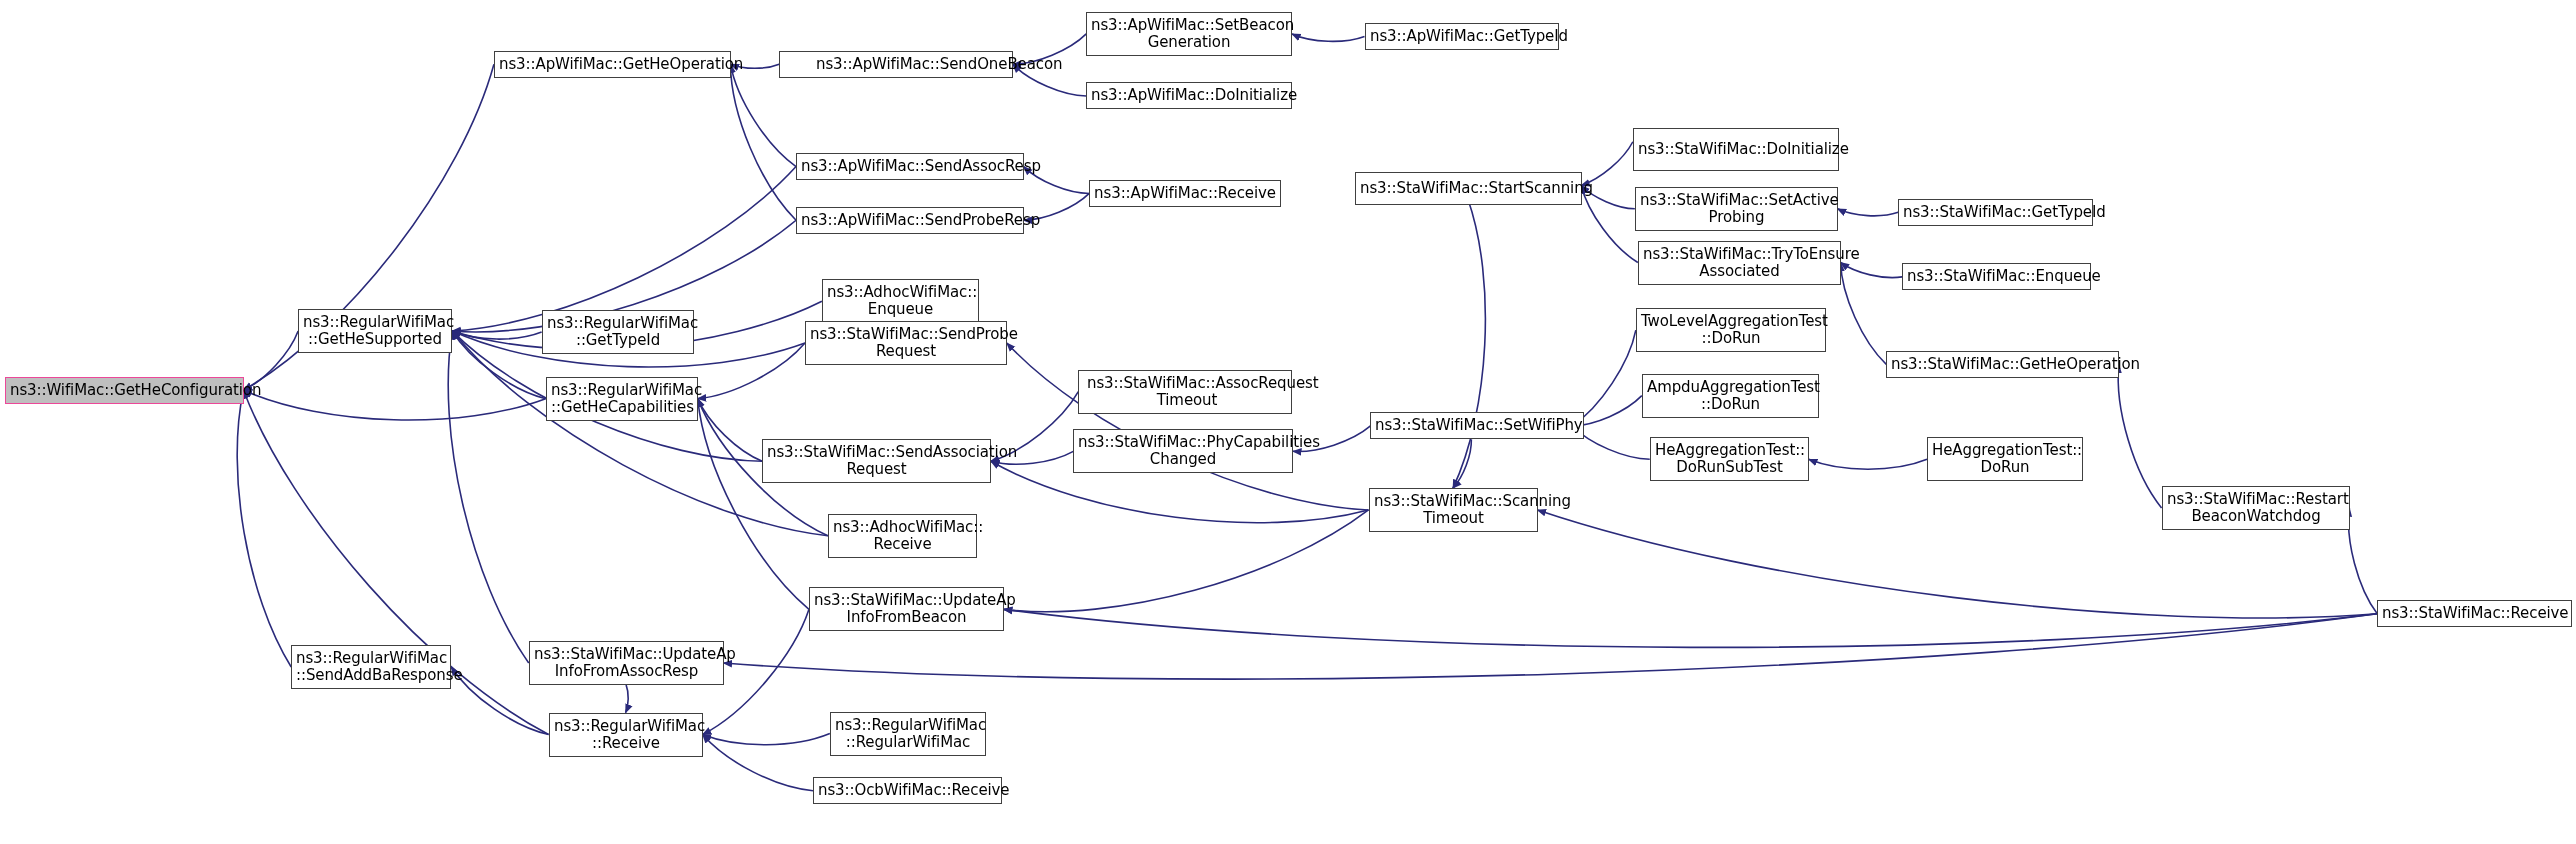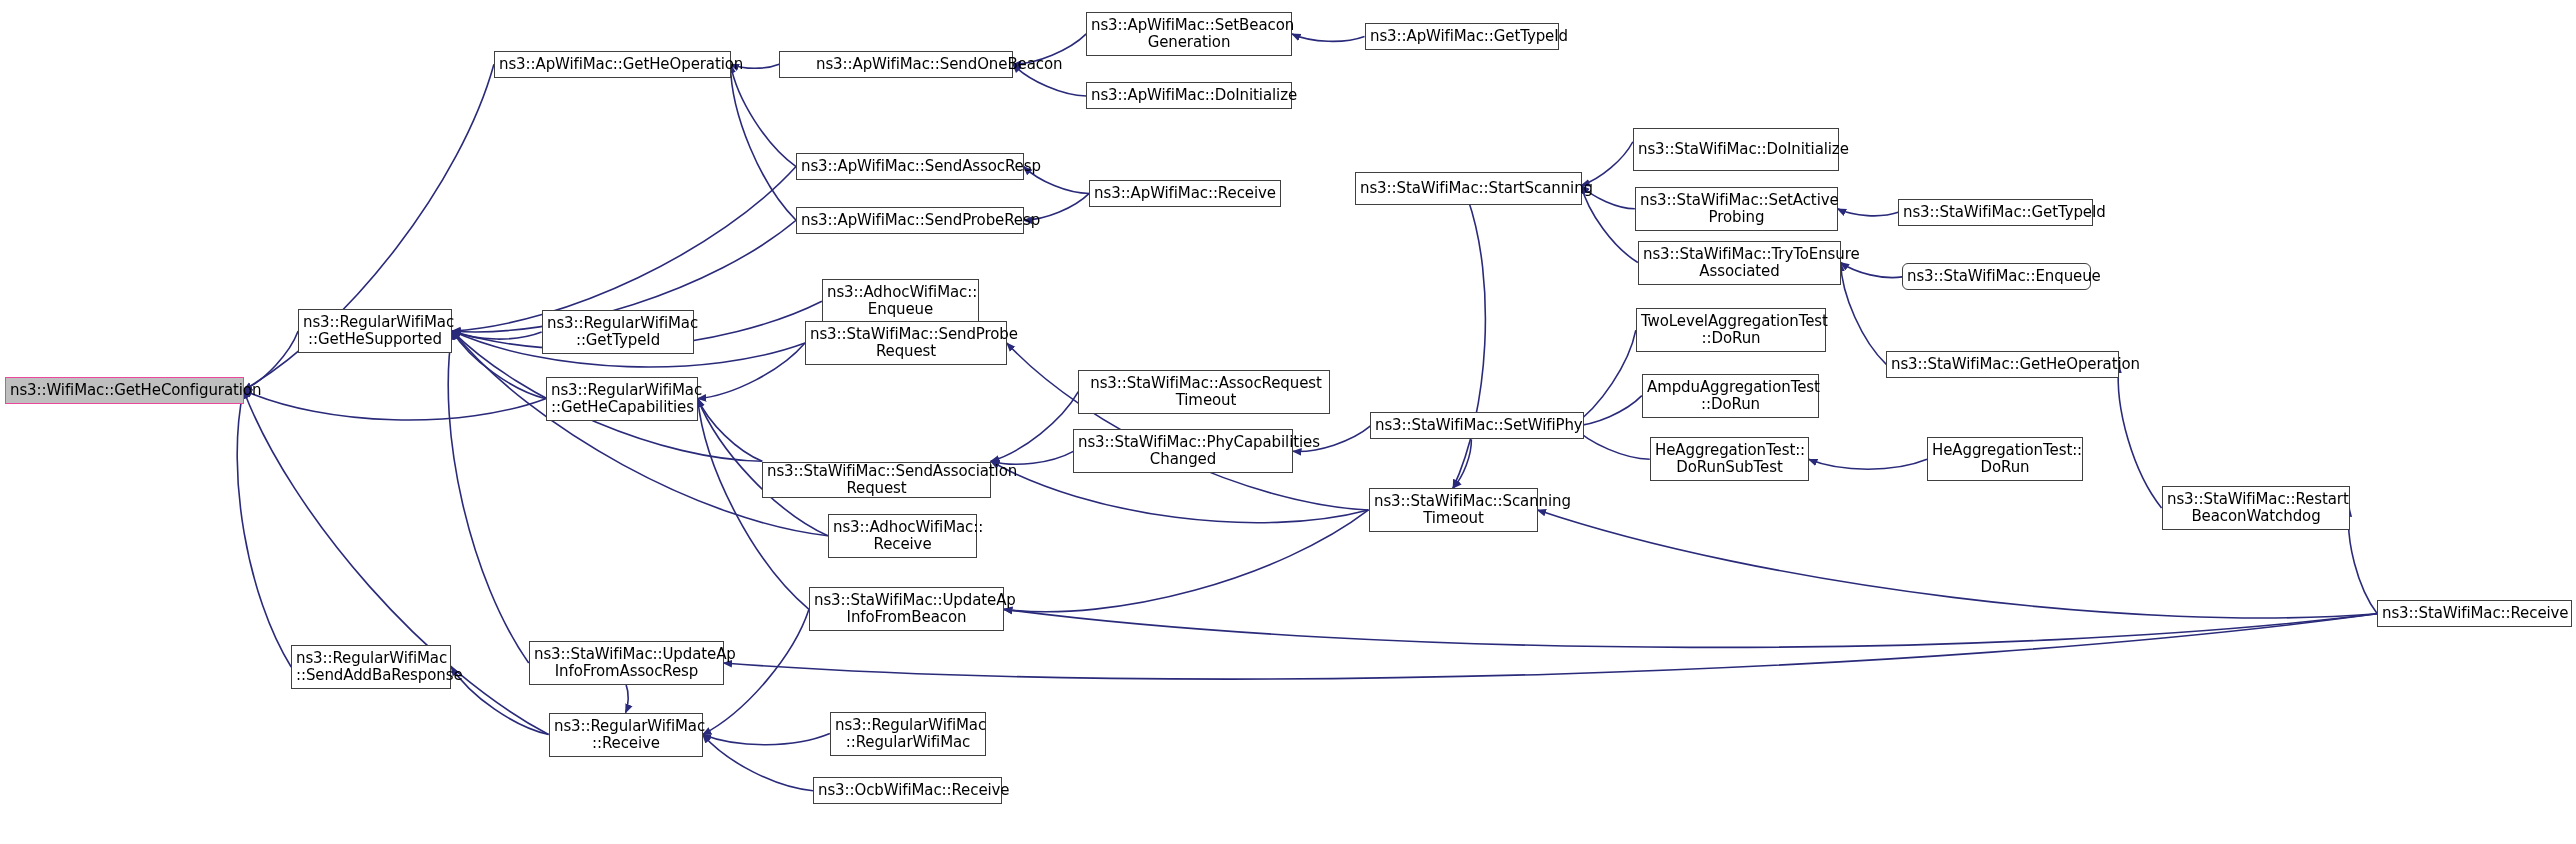--- a/index.html
+++ b/index.html
@@ -115,25 +115,25 @@
       <div class="node" style="left: 796px; top: 207px; width: 228px; height: 27px;"><span class="lbl">ns3::ApWifiMac::SendProbeResp</span></div>
       <div class="node" style="left: 1089px; top: 180px; width: 192px; height: 27px;"><span class="lbl">ns3::ApWifiMac::Receive</span></div>
       <div class="node" style="left: 822px; top: 279px; width: 157px; height: 44px;"><span class="lbl">ns3::AdhocWifiMac::
 Enqueue</span></div>
       <div class="node" style="left: 542px; top: 310px; width: 152px; height: 44px;"><span class="lbl">ns3::RegularWifiMac
 ::GetTypeId</span></div>
       <div class="node" style="left: 805px; top: 321px; width: 202px; height: 44px;"><span class="lbl">ns3::StaWifiMac::SendProbe
 Request</span></div>
       <div class="node" style="left: 546px; top: 377px; width: 152px; height: 44px;"><span class="lbl">ns3::RegularWifiMac
 ::GetHeCapabilities</span></div>
-      <div class="node" style="left: 1078px; top: 370px; width: 252px; height: 44px; padding-left: 8px;"><span class="lbl">ns3::StaWifiMac::AssocRequest
+      <div class="node" style="left: 1078px; top: 370px; width: 214px; height: 44px; padding-left: 8px;"><span class="lbl">ns3::StaWifiMac::AssocRequest
 Timeout</span></div>
       <div class="node" style="left: 1073px; top: 429px; width: 220px; height: 44px;"><span class="lbl">ns3::StaWifiMac::PhyCapabilities
 Changed</span></div>
-      <div class="node" style="left: 762px; top: 462px; width: 229px; height: 36px;"><span class="lbl">ns3::StaWifiMac::SendAssociation
+      <div class="node" style="left: 762px; top: 439px; width: 229px; height: 44px;"><span class="lbl">ns3::StaWifiMac::SendAssociation
 Request</span></div>
       <div class="node" style="left: 1369px; top: 488px; width: 169px; height: 44px;"><span class="lbl">ns3::StaWifiMac::Scanning
 Timeout</span></div>
       <div class="node" style="left: 1370px; top: 412px; width: 214px; height: 27px;"><span class="lbl">ns3::StaWifiMac::SetWifiPhy</span></div>
       <div class="node" style="left: 828px; top: 514px; width: 149px; height: 44px;"><span class="lbl">ns3::AdhocWifiMac::
 Receive</span></div>
       <div class="node" style="left: 809px; top: 587px; width: 195px; height: 44px;"><span class="lbl">ns3::StaWifiMac::UpdateAp
 InfoFromBeacon</span></div>
       <div class="node" style="left: 529px; top: 641px; width: 195px; height: 44px;"><span class="lbl">ns3::StaWifiMac::UpdateAp
 InfoFromAssocResp</span></div>
@@ -144,21 +144,21 @@
       <div class="node" style="left: 830px; top: 712px; width: 156px; height: 44px;"><span class="lbl">ns3::RegularWifiMac
 ::RegularWifiMac</span></div>
       <div class="node" style="left: 813px; top: 777px; width: 189px; height: 27px;"><span class="lbl">ns3::OcbWifiMac::Receive</span></div>
       <div class="node" style="left: 1355px; top: 172px; width: 227px; height: 33px;"><span class="lbl">ns3::StaWifiMac::StartScanning</span></div>
       <div class="node" style="left: 1633px; top: 128px; width: 206px; height: 43px;"><span class="lbl">ns3::StaWifiMac::DoInitialize</span></div>
       <div class="node" style="left: 1635px; top: 187px; width: 203px; height: 44px;"><span class="lbl">ns3::StaWifiMac::SetActive
 Probing</span></div>
       <div class="node" style="left: 1898px; top: 199px; width: 195px; height: 27px;"><span class="lbl">ns3::StaWifiMac::GetTypeId</span></div>
       <div class="node" style="left: 1638px; top: 241px; width: 203px; height: 44px;"><span class="lbl">ns3::StaWifiMac::TryToEnsure
 Associated</span></div>
-      <div class="node" style="left: 1902px; top: 263px; width: 189px; height: 27px; border-radius: 6px;"><span class="lbl">ns3::StaWifiMac::Enqueue</span></div>
+      <div class="node" style="left: 1902px; top: 263px; width: 189px; height: 27px;"><span class="lbl">ns3::StaWifiMac::Enqueue</span></div>
       <div class="node" style="left: 1636px; top: 308px; width: 190px; height: 44px;"><span class="lbl">TwoLevelAggregationTest
 ::DoRun</span></div>
       <div class="node" style="left: 1642px; top: 374px; width: 177px; height: 44px;"><span class="lbl">AmpduAggregationTest
 ::DoRun</span></div>
       <div class="node" style="left: 1650px; top: 437px; width: 159px; height: 44px;"><span class="lbl">HeAggregationTest::
 DoRunSubTest</span></div>
       <div class="node" style="left: 1927px; top: 437px; width: 156px; height: 44px;"><span class="lbl">HeAggregationTest::
 DoRun</span></div>
       <div class="node" style="left: 1886px; top: 351px; width: 233px; height: 27px;"><span class="lbl">ns3::StaWifiMac::GetHeOperation</span></div>
       <div class="node" style="left: 2162px; top: 486px; width: 188px; height: 44px;"><span class="lbl">ns3::StaWifiMac::Restart

